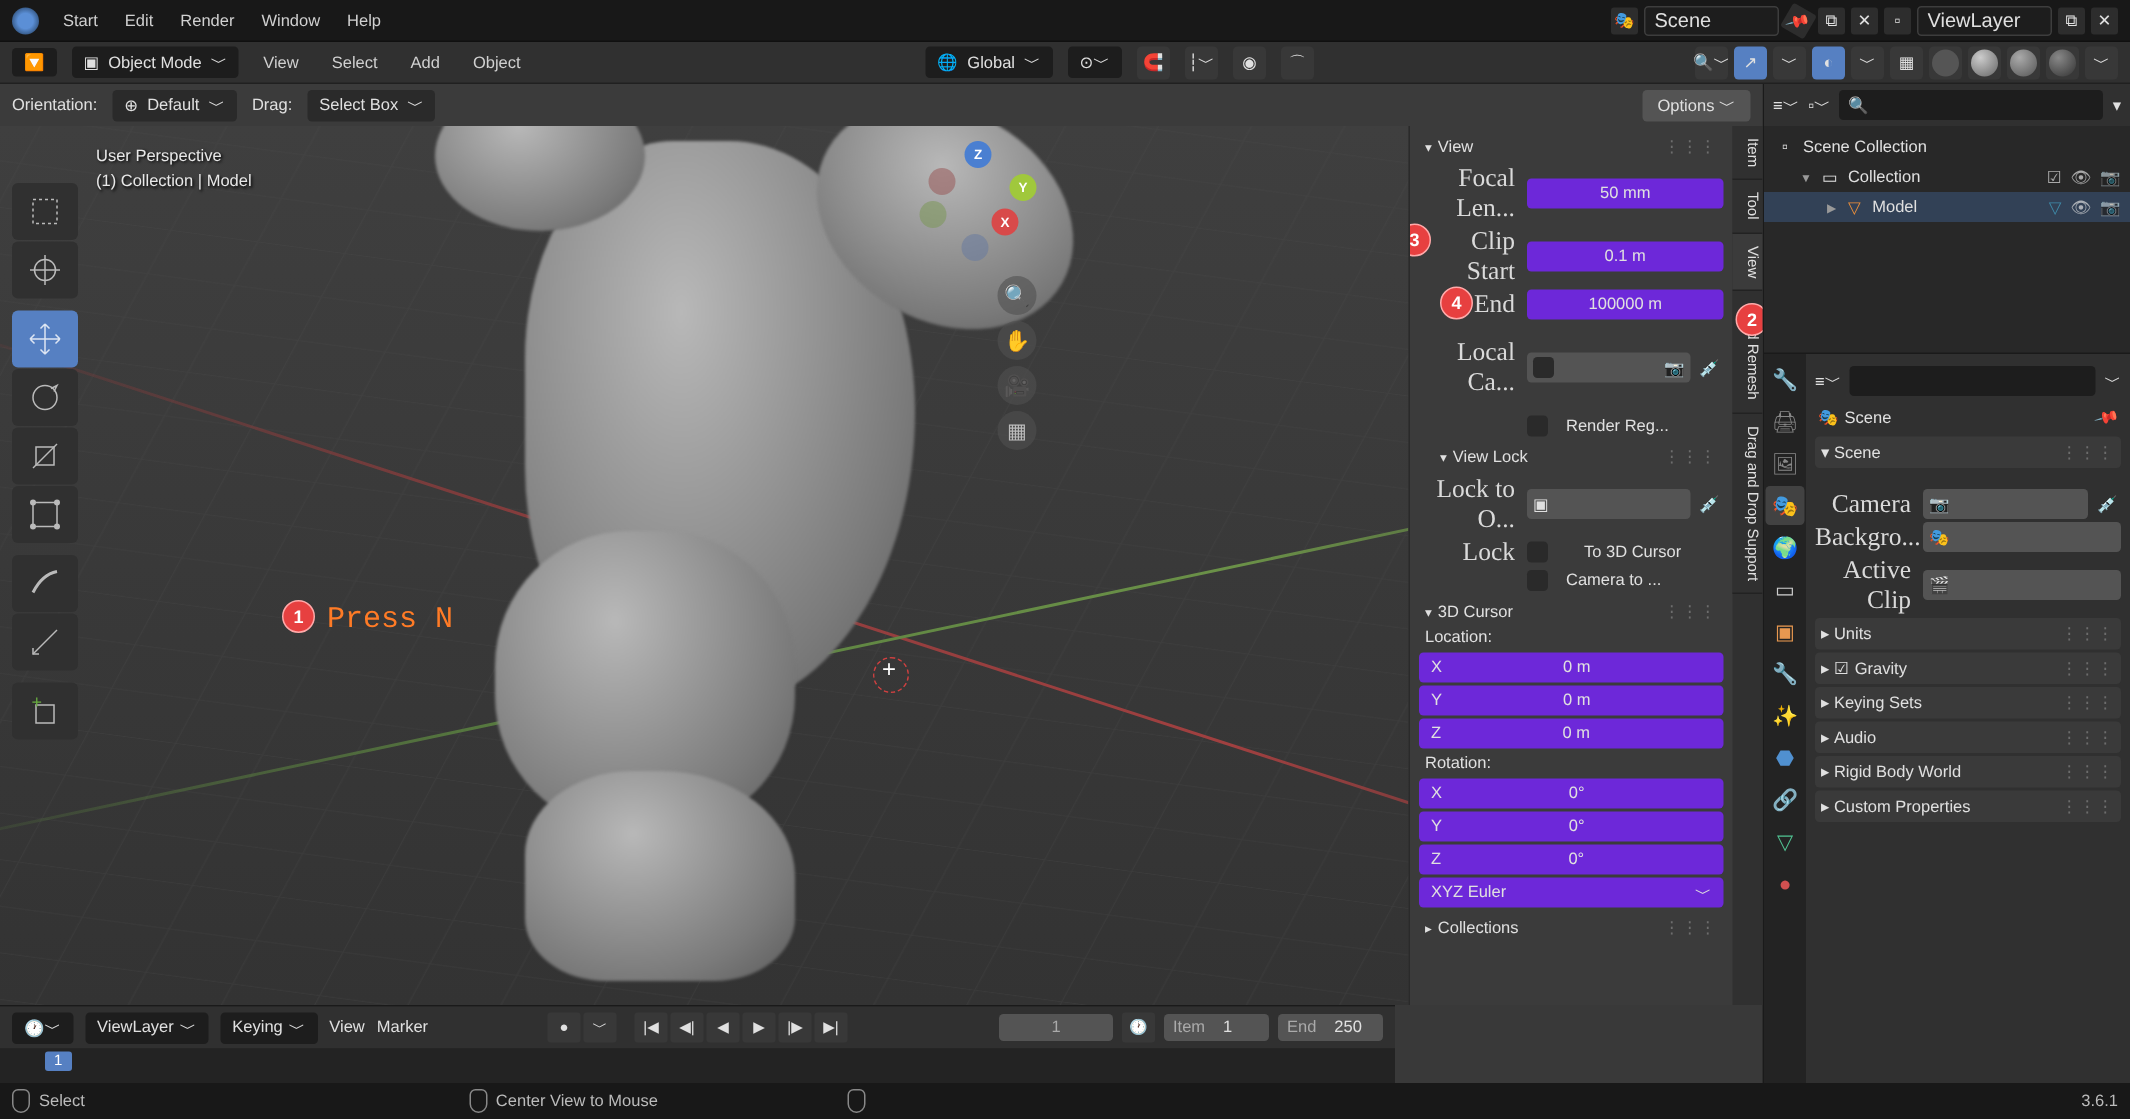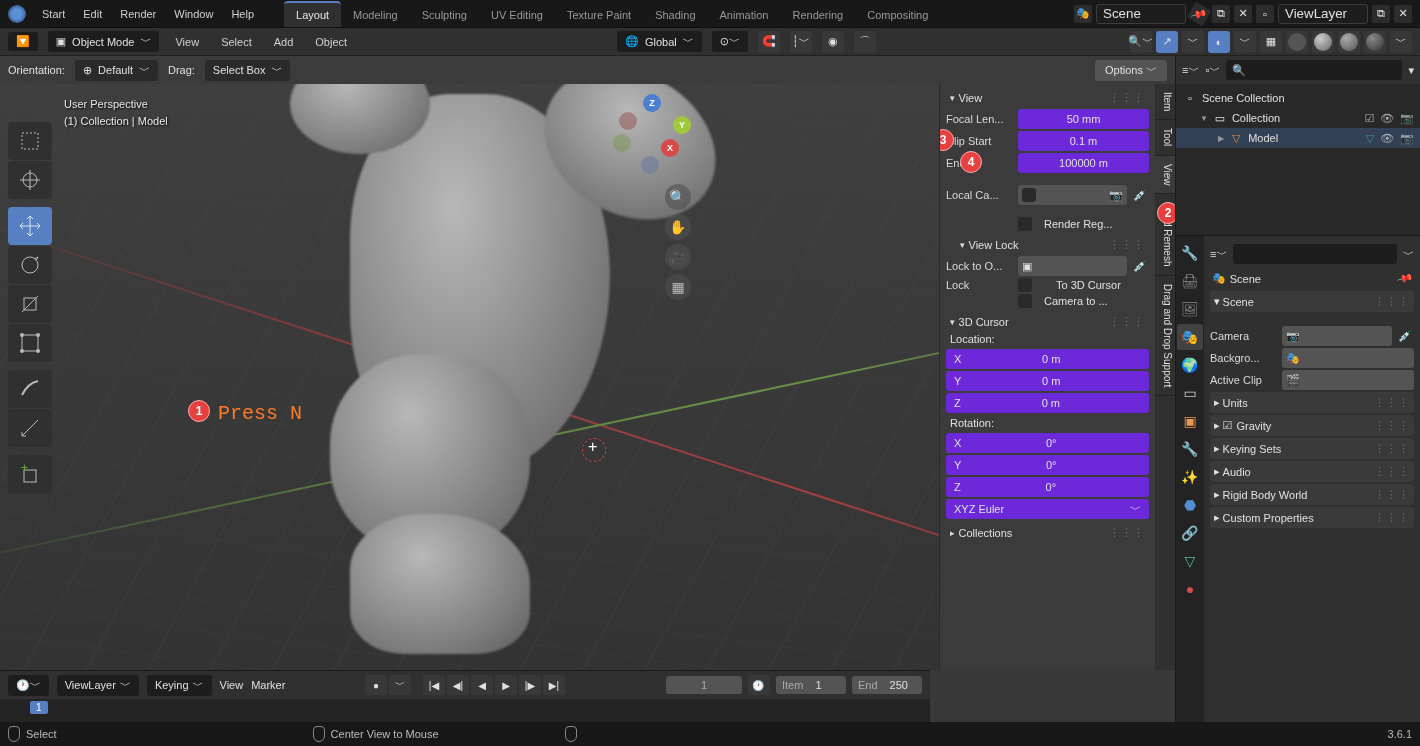--- a/index.html
+++ b/index.html
@@ -74,21 +74,21 @@
 .n-panel { position: absolute; top: 28px; right: 0; width: 236px; bottom: 76px; background: #3b3b3b; border-left: 1px solid #2a2a2a; display: flex; }
 .n-panel-content { flex: 1; overflow: hidden; padding: 4px 6px; }
 .n-panel-tabs { width: 20px; background: #303030; display: flex; flex-direction: column; }
 .n-tab { writing-mode: vertical-rl; padding: 8px 2px; background: #303030; border-bottom: 1px solid #222; cursor: pointer; font-size: 10px; text-align: center; }
 .n-tab.active { background: #3b3b3b; }
 .panel-section { margin-bottom: 4px; }
 .panel-header { display: flex; align-items: center; padding: 3px 4px; cursor: pointer; font-size: 11px; }
 .panel-header .chev { margin-right: 4px; font-size: 9px; }
 .drag-handle { margin-left: auto; opacity: 0.3; letter-spacing: 1px; }
 .prop-row { display: flex; align-items: center; margin: 2px 0; gap: 4px; }
-.prop-label { width: 68px; padding-right: 4px; color: #dadada; font-size: 11px; }
+.prop-label { width: 68px; text-align: right; padding-right: 4px; color: #dadada; font-size: 17px; font-family: Liberation Serif, serif; }
 .prop-value { flex: 1; background: #6d28d9; border-radius: 3px; padding: 3px 8px; text-align: center; font-size: 11px; cursor: pointer; height: 20px; display: flex; align-items: center; }
 .prop-value.split { display: flex; }
 .prop-value.split span:first-child { flex: 0 0 auto; }
 .prop-value.split span:last-child { flex: 1; text-align: center; }
 .prop-checkbox { width: 14px; height: 14px; background: #2a2a2a; border-radius: 3px; margin-right: 6px; }
 .prop-box-row { display: flex; align-items: center; background: #545454; border-radius: 3px; height: 20px; padding: 0 4px; flex: 1; }
 .eyedropper { width: 18px; text-align: center; }
 
 
 .outliner { height: 180px; background: #282828; border-bottom: 1px solid #1a1a1a; display: flex; flex-direction: column; }
@@ -147,31 +147,20 @@
 </head>
 <body>
 
 <div class="top-menu">
   <div class="logo"></div>
   <div class="menu-item">Start</div>
   <div class="menu-item">Edit</div>
   <div class="menu-item">Render</div>
   <div class="menu-item">Window</div>
   <div class="menu-item">Help</div>
-  <div class="workspace-tabs">
-    <div class="ws-tab active">Layout</div>
-    <div class="ws-tab">Modeling</div>
-    <div class="ws-tab">Sculpting</div>
-    <div class="ws-tab">UV Editing</div>
-    <div class="ws-tab">Texture Paint</div>
-    <div class="ws-tab">Shading</div>
-    <div class="ws-tab">Animation</div>
-    <div class="ws-tab">Rendering</div>
-    <div class="ws-tab">Compositing</div>
-  </div>
   <div class="scene-controls">
     <div class="icon-btn">🎭</div>
     <input class="input-field" value="Scene" style="">
     <div class="icon-btn pin-icon">📌</div>
     <div class="icon-btn">⧉</div>
     <div class="icon-btn">✕</div>
     <div class="icon-btn">▫</div>
     <input class="input-field" value="ViewLayer" style="">
     <div class="icon-btn">⧉</div>
     <div class="icon-btn">✕</div>

